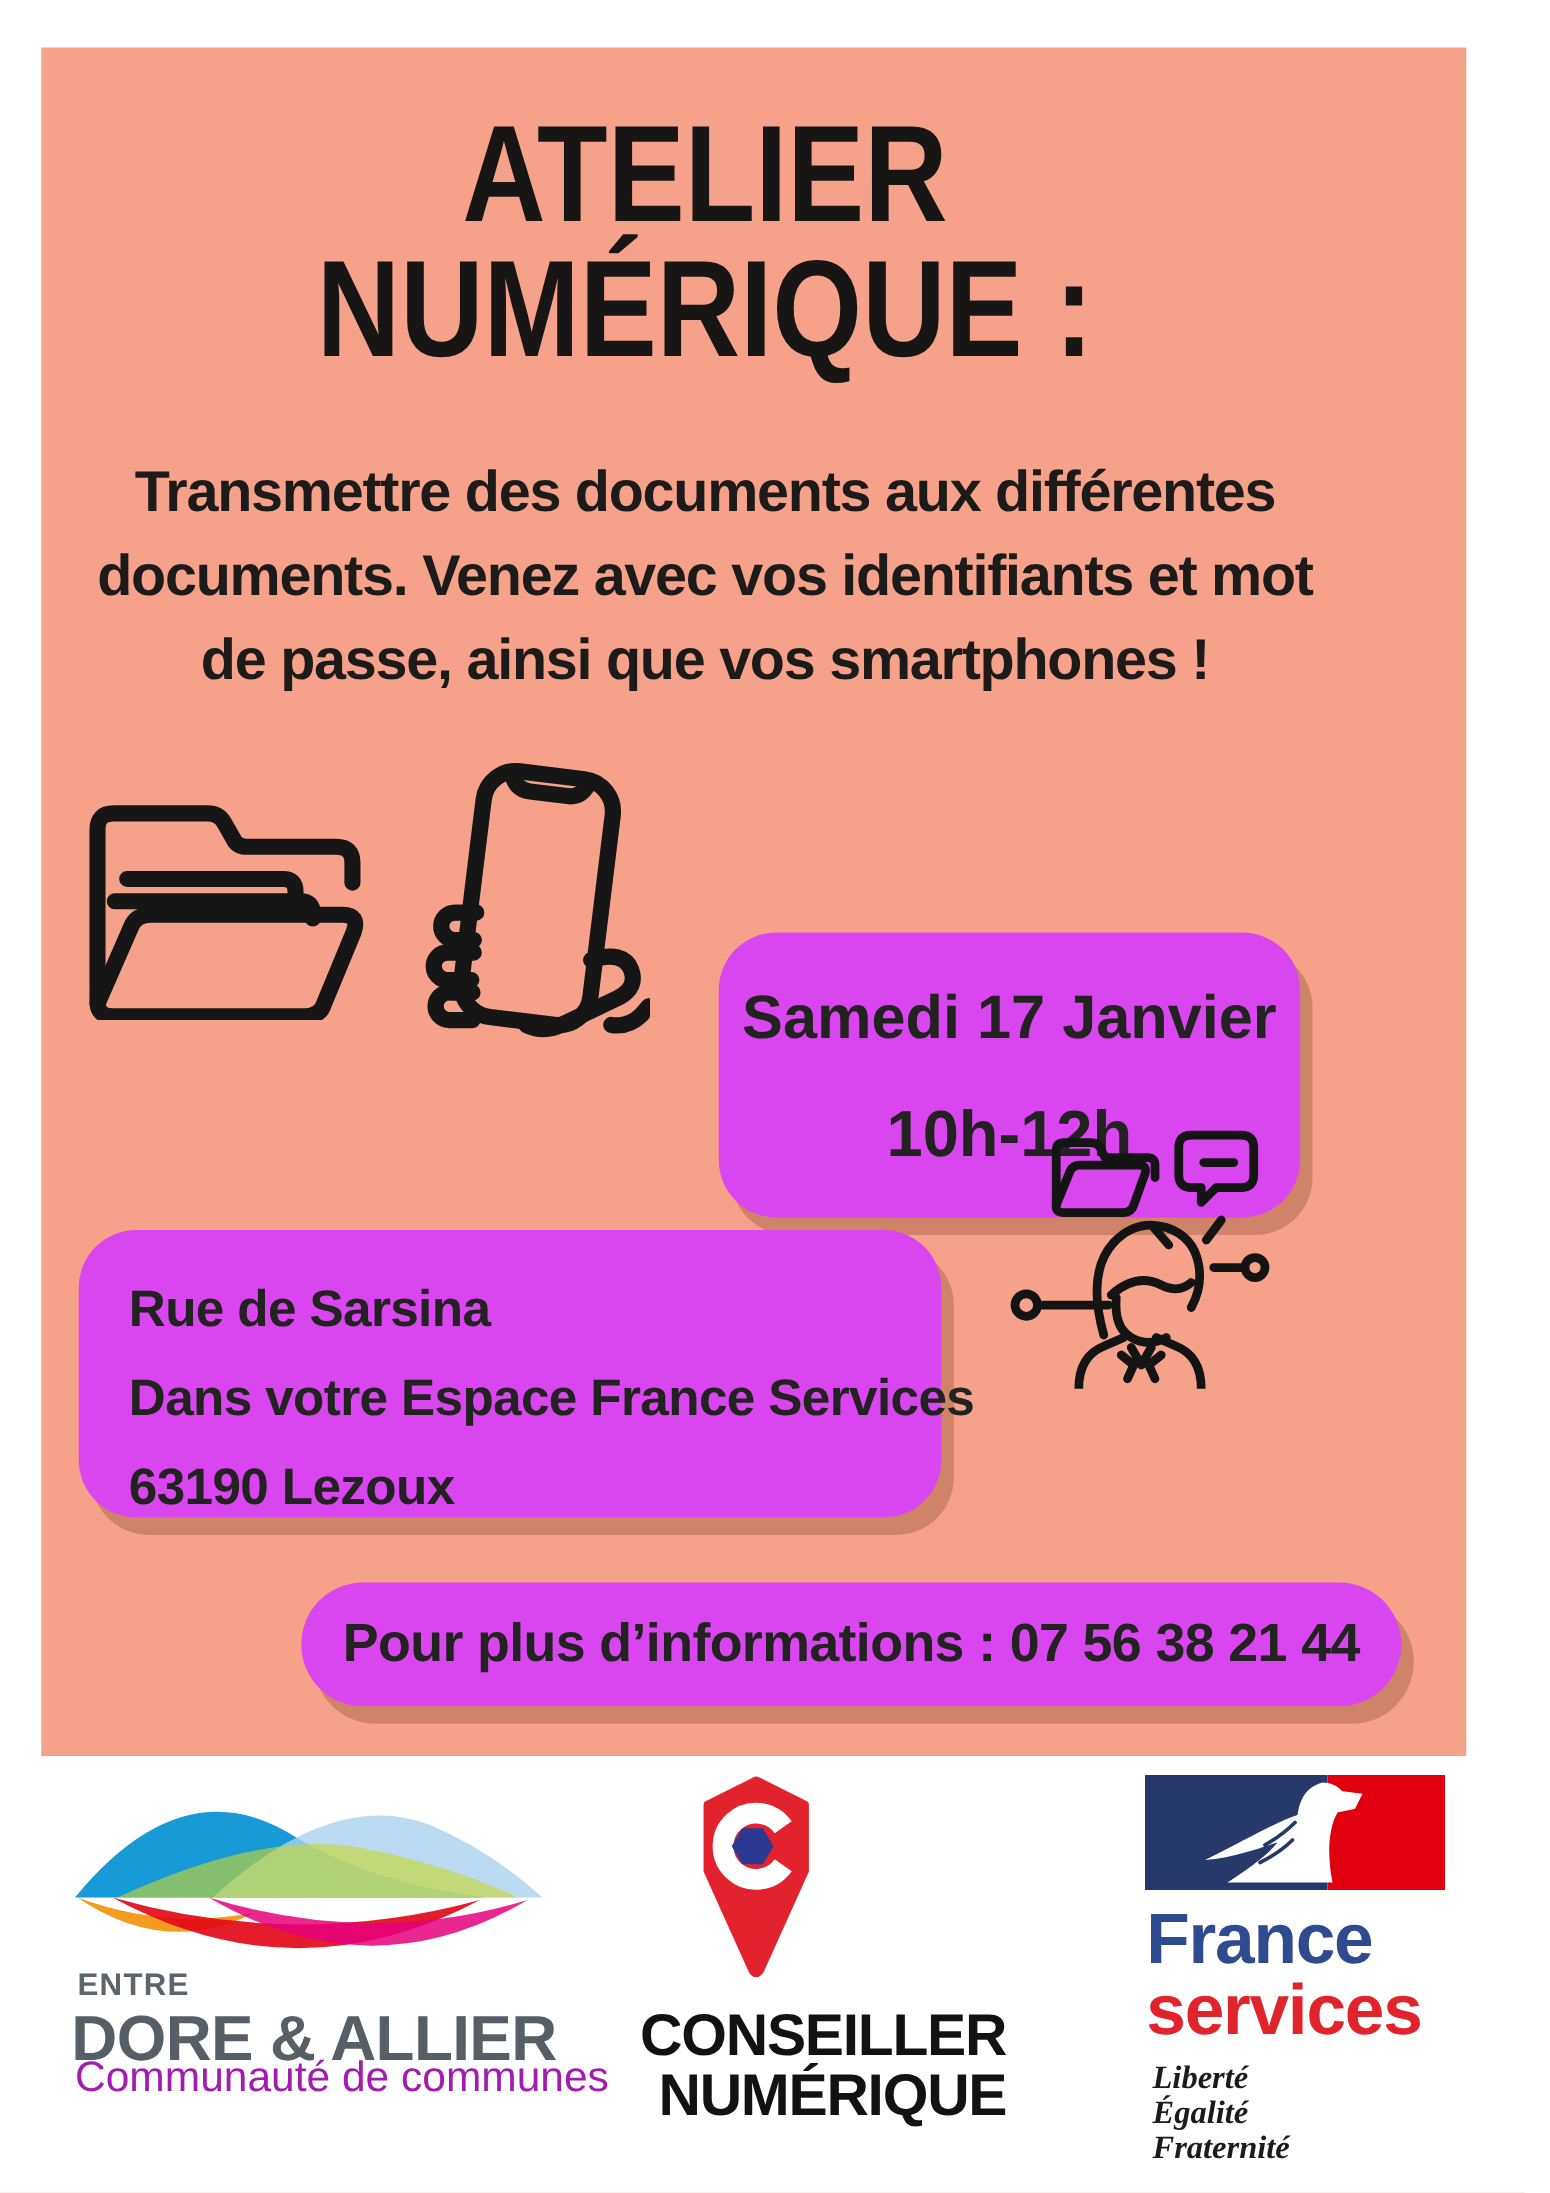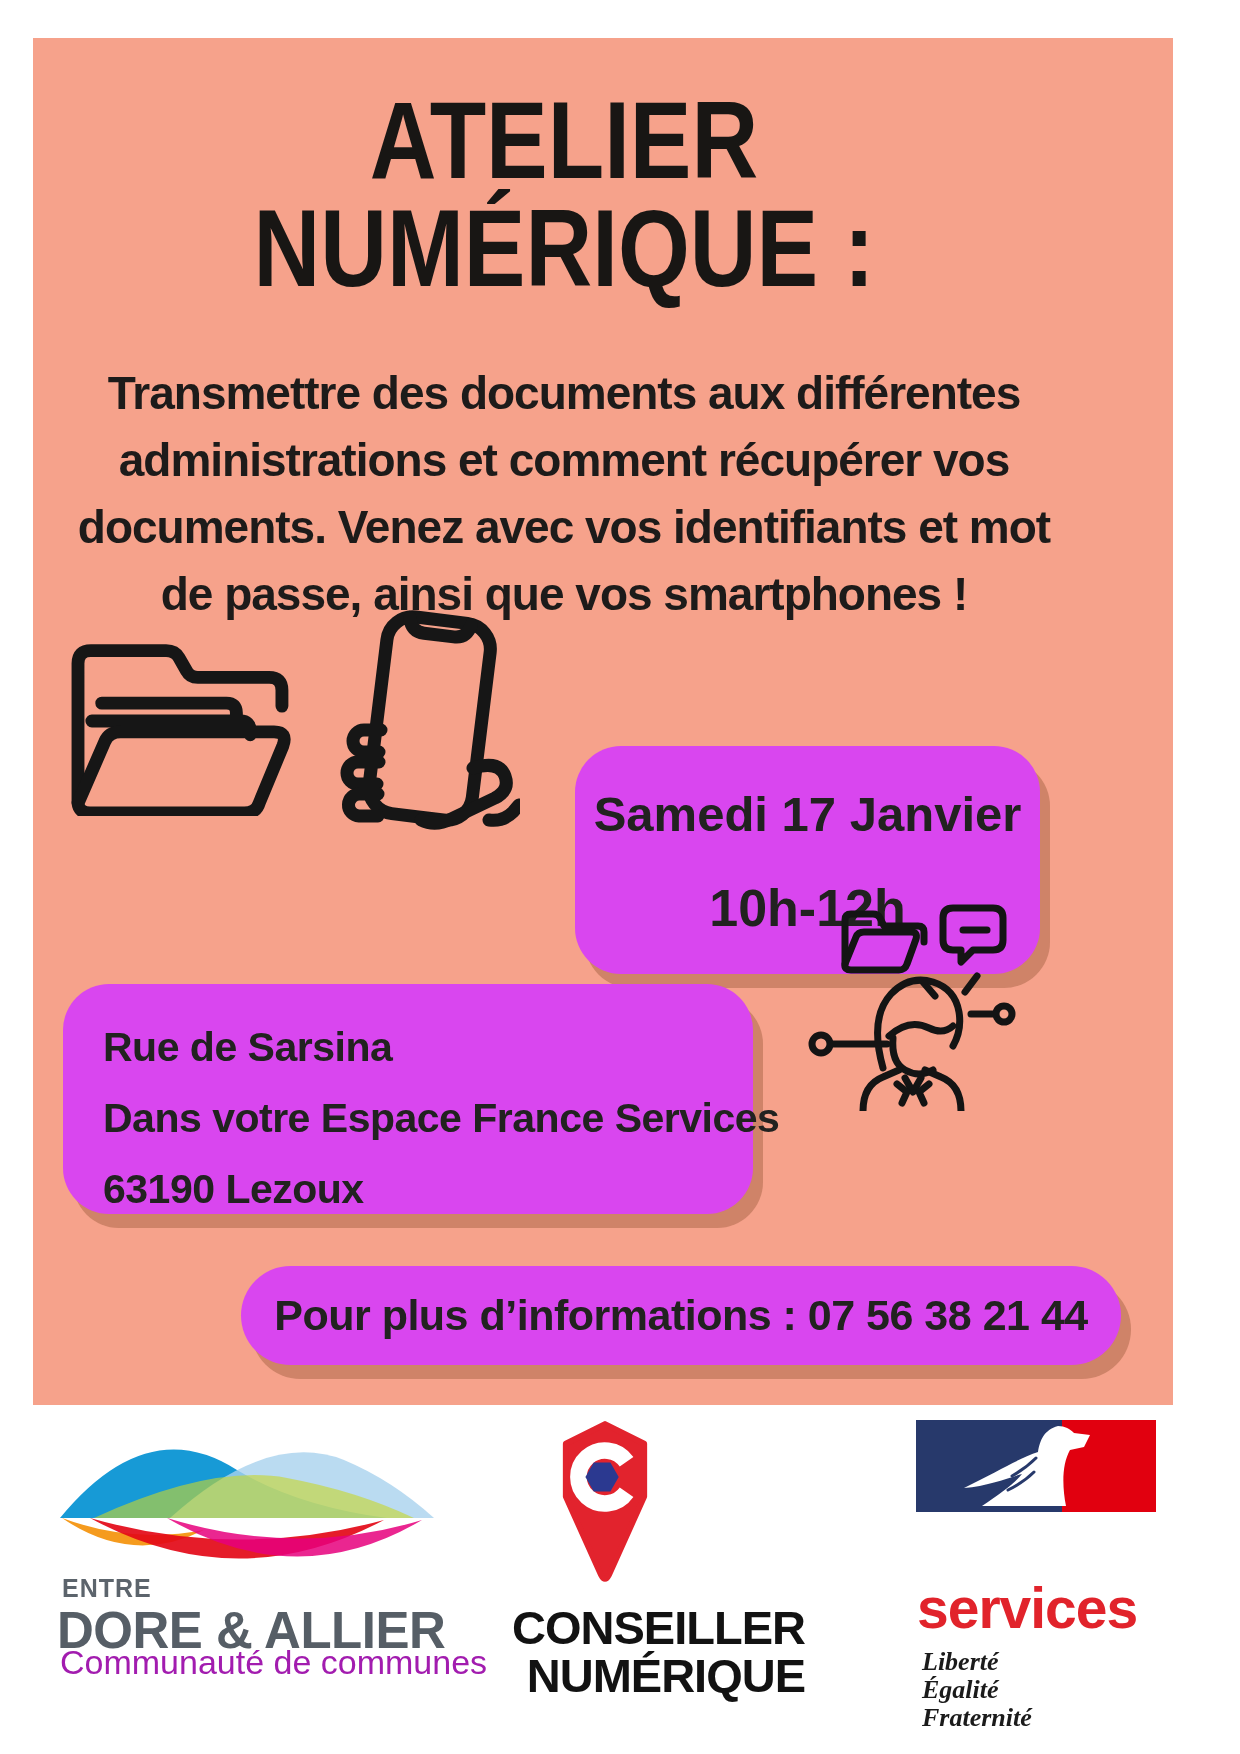--- a/index.html
+++ b/index.html
@@ -57,21 +57,20 @@
 
   <div class="salmon">
 
     <div class="title">
       <div>ATELIER</div>
       <div>NUMÉRIQUE :</div>
     </div>
 
     <div class="desc">
       <span>Transmettre des documents aux différentes</span>
-      <span>administrations et comment récupérer vos</span>
       <span>documents. Venez avec vos identifiants et mot</span>
       <span>de passe, ainsi que vos smartphones !</span>
     </div>
 
     <svg class="icon-folder" viewBox="0 0 240 200">
       <g fill="none" stroke="#161616" stroke-width="13" stroke-linejoin="round" stroke-linecap="round">
         <path d="M20,186 V46 q0,-13 13,-13 h76 q9,0 13,7 l8,14 q3,6 11,6 h72 q13,0 13,13 v16"></path>
         <path d="M44,86 h126 q10,0 10,10 v6"></path>
         <path d="M34,104 h150 q10,0 10,10 v4"></path>
         <path d="M20,187 q1,10 12,10 h156 q12,0 15,-10 l24,-58 q5,-14 -9,-14 h-155 q-12,0 -16,10 z"></path>
@@ -158,20 +157,21 @@
 
     <svg class="flag" viewBox="0 0 240 92">
       <rect x="0" y="0" width="146" height="92" fill="#27396b"></rect>
       <rect x="146" y="0" width="94" height="92" fill="#e1000f"></rect>
       <path d="M142,6 C128,10 124,20 122,32 C104,38 84,50 48,68 C72,66 92,58 106,54
                C98,64 84,74 66,86 L150,86 C146,66 146,44 154,30 L168,27 L174,15 L158,13
                C154,9 149,6 142,6 Z" fill="#ffffff"></path>
       <path d="M96,56 q14,-8 24,-18" stroke="#27396b" stroke-width="3" fill="none" stroke-linecap="round"></path>
       <path d="M92,70 q16,-8 26,-18" stroke="#27396b" stroke-width="3" fill="none" stroke-linecap="round"></path>
     </svg>
+    <div class="fr1">France</div>
     <div class="fr2">services</div>
     <div class="motto">
       <div>Liberté</div>
       <div>Égalité</div>
       <div>Fraternité</div>
     </div>
 
   </div>
 
 </div>

